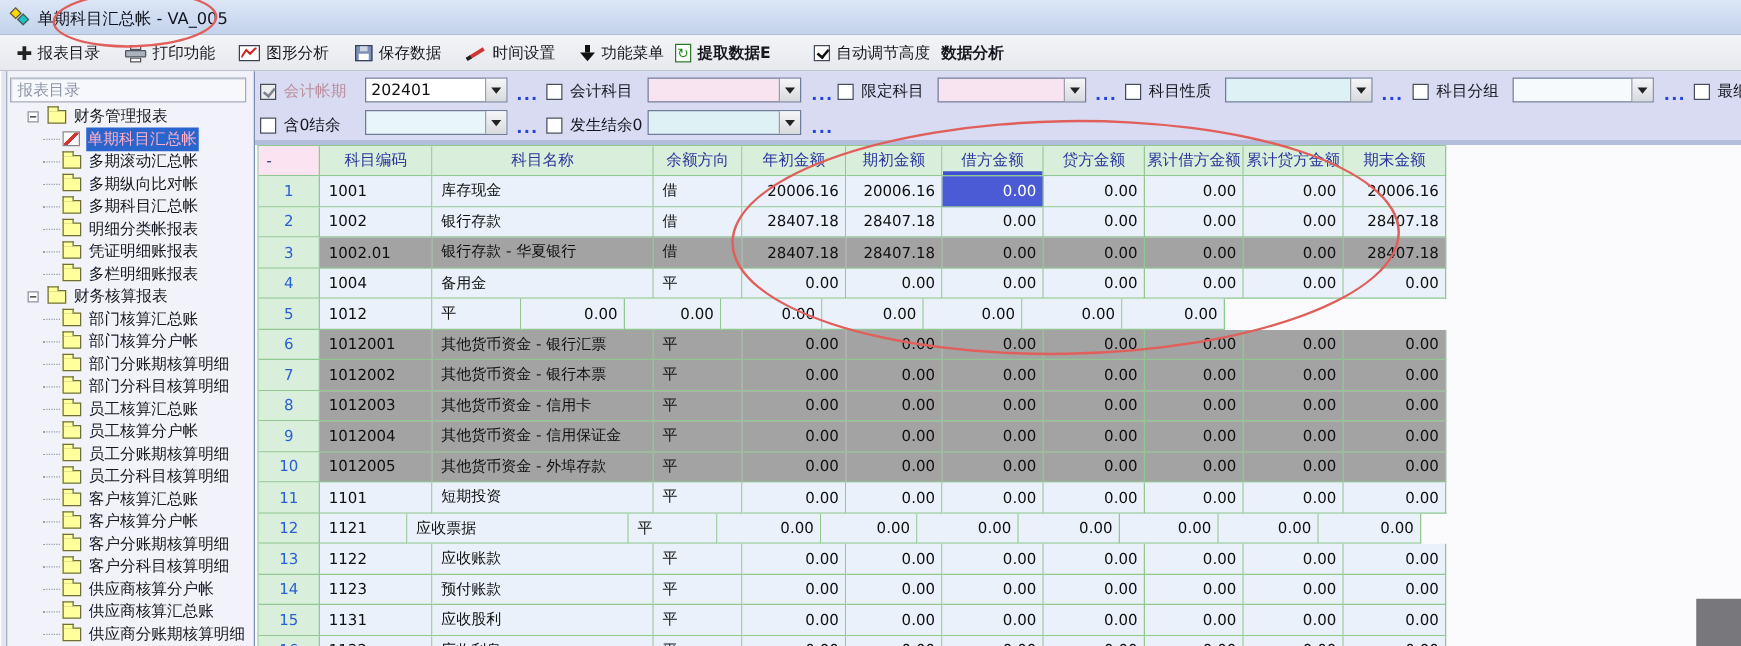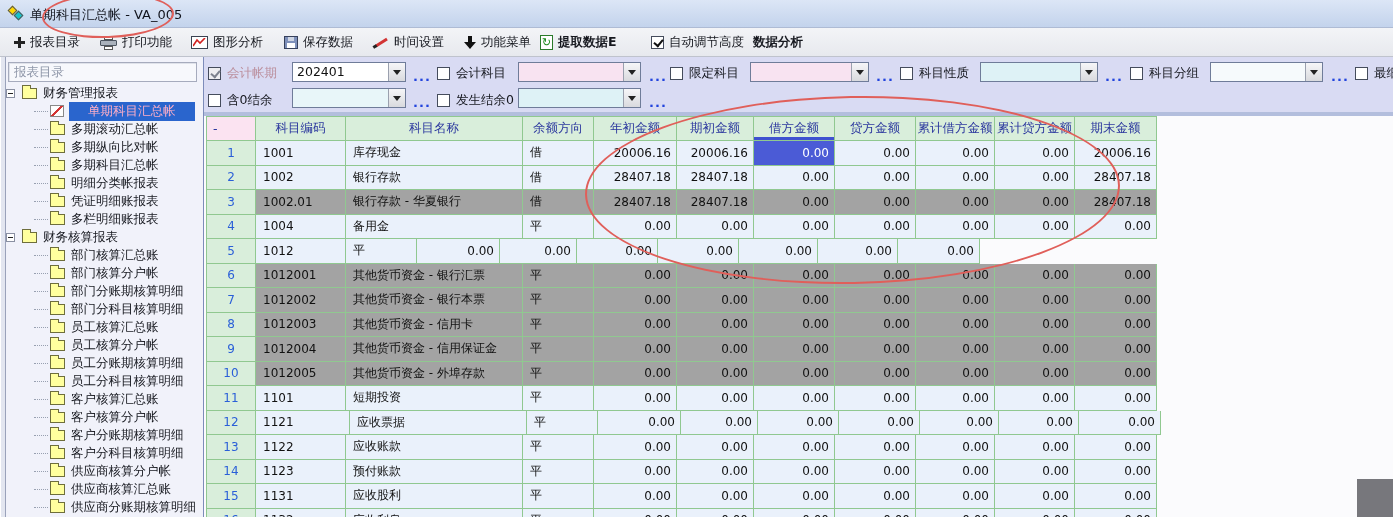--- a/index.html
+++ b/index.html
@@ -51,31 +51,31 @@
   
   #edge-strip{position:absolute;left:0;top:57px;width:6px;height:460px;background:#e3e6f0;
     border-right:1px solid #9aa2ba;box-shadow:inset 1px 0 0 #ffffff;}
   #sidebar{position:absolute;left:6px;top:57px;width:198px;height:460px;background:#f1f2fa;
     border-right:1px solid #7d8cba;}
   #tree-header{position:absolute;left:2px;top:5px;width:189px;height:20px;background:#f7f8fc;
     border:1px solid #a6abbd;box-shadow:inset 1px 1px 0 #dfe2ea;color:#8e96a8;font-size:12.5px;
     line-height:18px;padding-left:5px;}
   #tree{position:absolute;left:0px;top:27px;width:198px;height:433px;overflow:hidden;}
   .tree-item{display:flex;align-items:center;height:18px;white-space:nowrap;}
-  .tree-item.lvl0{padding-left:0;}
+  .tree-item.lvl0{padding-left:16px;}
   .tree-item.lvl1{padding-left:28px;}
   .expand{width:9px;height:9px;background:#fff;border:1px solid #8a90a2;position:relative;margin-right:7px;flex:0 0 auto;}
   .expand::after{content:"";position:absolute;left:1px;top:3px;width:5px;height:1px;background:#222;}
   .conn{width:14px;border-top:1px dotted #98a0b0;margin-right:2px;flex:0 0 auto;}
   .folder{position:relative;width:15px;height:11px;background:#ffff9e;border:1px solid #6e6e3c;margin-right:6px;flex:0 0 auto;}
   .folder::before{content:"";position:absolute;left:-1px;top:-4px;width:7px;height:3px;background:#ffff9e;border:1px solid #6e6e3c;border-bottom:none;}
   .ricon{width:14px;height:12px;background:#fdfdfd;border:1px solid #888;margin-right:5px;flex:0 0 auto;
     background-image:linear-gradient(135deg,transparent 42%,#d23434 42%,#d23434 58%,transparent 58%);}
   .tlabel{font-size:12.5px;color:#16181f;}
-  .tree-item.sel .tlabel{background:#2a65cd;color:#ffaec6;padding:1px 19px;}
+  .tree-item.sel .tlabel{background:#2a65cd;color:#ffaec6;padding:1px 1px;}
   
   #filterbar{position:absolute;left:204px;top:57px;width:1189px;height:55px;background:#d9dbf3;}
   .fitem{position:absolute;display:flex;align-items:center;gap:6px;height:20px;}
   .flabel{font-size:12.5px;color:#15171e;white-space:nowrap;}
   .flabel.dis{color:#bb8f9d;}
   .dd{height:20px;border:1px solid #6f7c99;display:flex;align-items:stretch;background:#fff;}
   .dd .dtext{flex:1;font-size:12.5px;line-height:18px;padding-left:4px;color:#111;overflow:hidden;}
   .dd .dbtn{width:17px;background:linear-gradient(#f6f6f8,#d9dade);border-left:1px solid #9aa0ae;
     display:flex;align-items:center;justify-content:center;}
   .dd .dbtn::after{content:"";border-left:4px solid transparent;border-right:4px solid transparent;border-top:5px solid #222;}
@@ -528,21 +528,21 @@
           <span class="cell data amt" style="width: 83px;">0.00</span>
           <span class="cell data amt" style="width: 77px;">0.00</span>
           <span class="cell data amt" style="width: 81px;">0.00</span>
           <span class="cell data amt" style="width: 81px;">0.00</span>
           <span class="cell data amt" style="width: 79px;">0.00</span>
           <span class="cell data amt" style="width: 80px;">0.00</span>
           <span class="cell data amt" style="width: 82px;">0.00</span>
         </div>
         <div class="trow blue">
           <span class="cell num" style="width: 49px;">12</span>
-          <span class="cell data txt" style="width: 94px;">1121</span>
+          <span class="cell data txt" style="width: 70px;">1121</span>
           <span class="cell data txt" style="width: 177px;">应收票据</span>
           <span class="cell data txt" style="width: 71px;">平</span>
           <span class="cell data amt" style="width: 83px;">0.00</span>
           <span class="cell data amt" style="width: 77px;">0.00</span>
           <span class="cell data amt" style="width: 81px;">0.00</span>
           <span class="cell data amt" style="width: 81px;">0.00</span>
           <span class="cell data amt" style="width: 79px;">0.00</span>
           <span class="cell data amt" style="width: 80px;">0.00</span>
           <span class="cell data amt" style="width: 82px;">0.00</span>
         </div>

